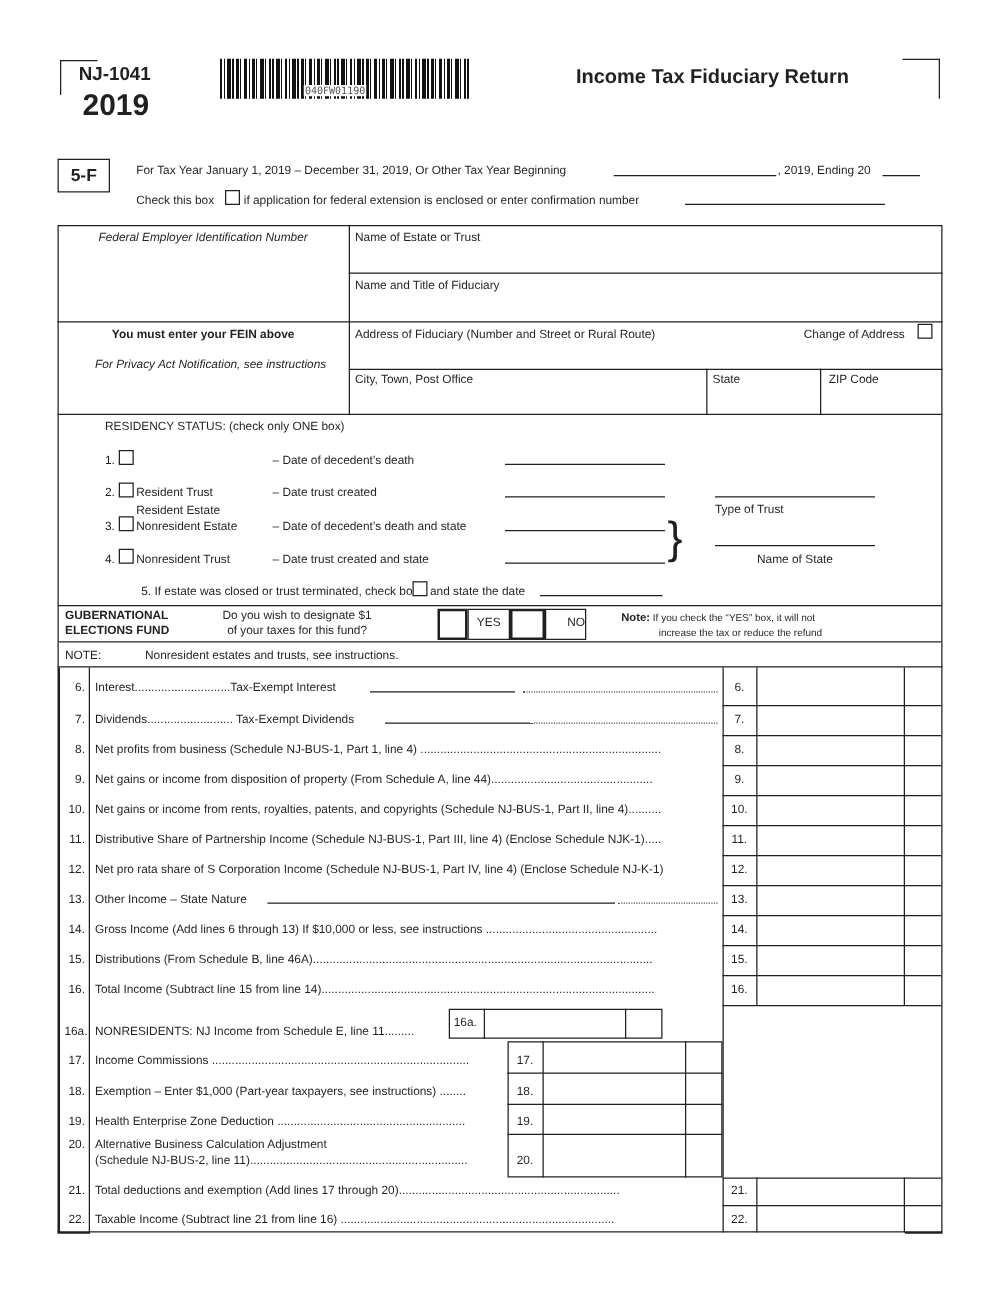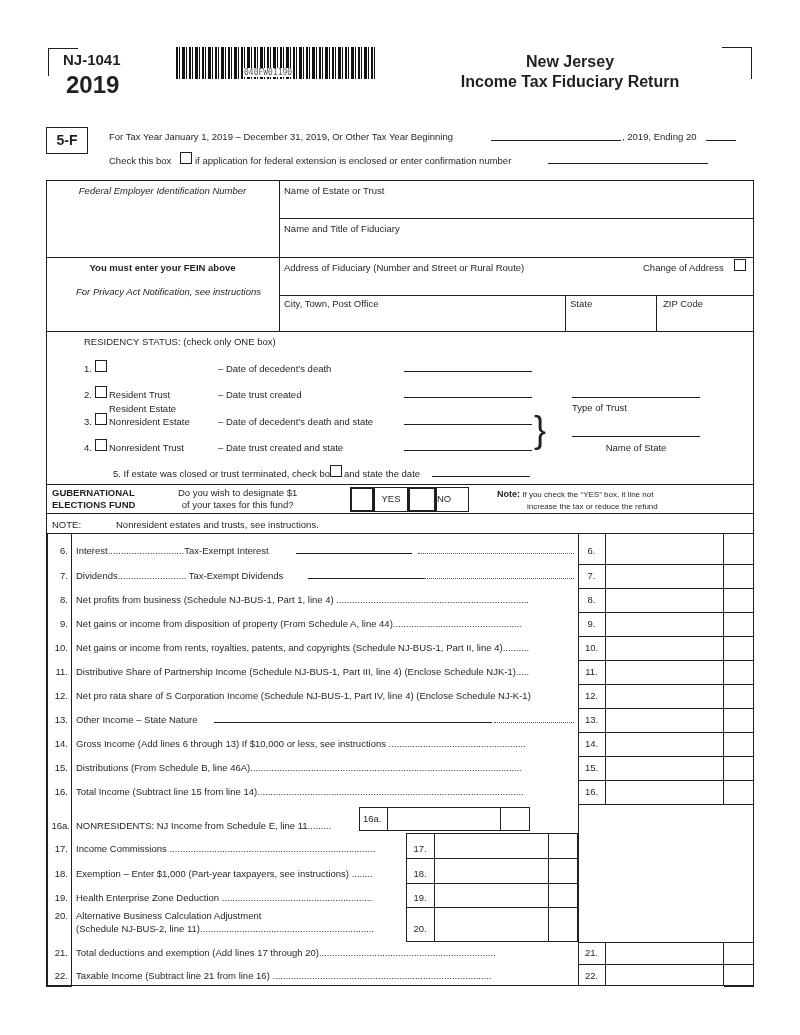--- a/index.html
+++ b/index.html
@@ -24,21 +24,20 @@
 </head>
 <body>
 
 <div class="vline" style="left:48px; top:48px; height:28px;"></div>
 <div class="hline" style="left:48px; top:48px; width:30px;"></div>
 <div class="abs b" style="left:63px; top:51px; font-size:15px;">NJ-1041</div>
 <div class="abs b" style="left:66px; top:71px; font-size:24px;">2019</div>
 <div class="barcode"></div>
 <div class="barcode-text">040FW01190</div>
 <div class="abs b" style="left:450px; top:52px; width:240px; text-align:center; font-size:16px; line-height:20px;">
-  <div>New Jersey</div>
   <div>Income Tax Fiduciary Return</div>
 </div>
 <div class="hline" style="left:722px; top:47px; width:30px;"></div>
 <div class="vline" style="left:751px; top:47px; height:32px;"></div>
 
 <div class="abs b" style="left:46px; top:127px; width:42px; height:27px; border:1.5px solid #231f20; font-size:14px; text-align:center; line-height:24px;">5-F</div>
 <div class="line-text" style="left:109px; top:131px;">For Tax Year January 1, 2019 – December 31, 2019, Or Other Tax Year Beginning</div>
 <div class="fill" style="left:491px; top:140px; width:130px;"></div>
 <div class="line-text" style="left:622px; top:131px;">, 2019, Ending 20</div>
 <div class="fill" style="left:706px; top:140px; width:30px;"></div>
@@ -119,23 +118,23 @@
   <div>GUBERNATIONAL</div>
   <div>ELECTIONS FUND</div>
 </div>
 <div class="abs" style="left:178px; top:487px; font-size:9.5px; line-height:12px; text-align:center;">
   <div>Do you wish to designate $1</div>
   <div>of your taxes for this fund?</div>
 </div>
 <div class="abs" style="left:350px; top:487px; width:24px; height:25px; border:2px solid #231f20;"></div>
 <div class="abs" style="left:374px; top:487px; width:34px; height:25px; border:1px solid #231f20; font-size:9.5px; text-align:center; line-height:22px;">YES</div>
 <div class="abs" style="left:408px; top:487px; width:28px; height:25px; border:2px solid #231f20;"></div>
-<div class="abs" style="left:436px; top:487px; width:33px; height:25px; border:1px solid #231f20; font-size:9.5px; text-align:left; line-height:22px;">NO</div>
+<div class="abs" style="left:436px; top:487px; width:33px; height:25px; border:1px solid #231f20; font-size:9.5px; text-align:right; line-height:22px;">NO</div>
 <div class="abs" style="left:497px; top:488px; font-size:8px; line-height:12px;">
-  <div><span class="b" style="font-size:9px;">Note:</span> <span>If you check the “YES” box, it line not</span></div>
+  <div><span class="b" style="font-size:9px;">Note:</span> <span>If you check the “YES” box, it will not</span></div>
   <div style="padding-left:30px;">increase the tax or reduce the refund</div>
 </div>
 
 <div class="abs" style="left:46px; top:514px; width:708px; height:20px; border-left:1.5px solid #231f20; border-right:1.5px solid #231f20; border-bottom:1.5px solid #231f20;"></div>
 <div class="line-text" style="left:52px; top:519px;">NOTE:</div>
 <div class="line-text" style="left:116px; top:519px;">Nonresident estates and trusts, see instructions.</div>
 
 <div class="thick-v" style="left:46px; top:534px; height:452px;"></div>
 <div class="vline" style="left:71px; top:534px; height:452px;"></div>
 <div class="vline" style="left:753px; top:534px; height:452px;"></div>

